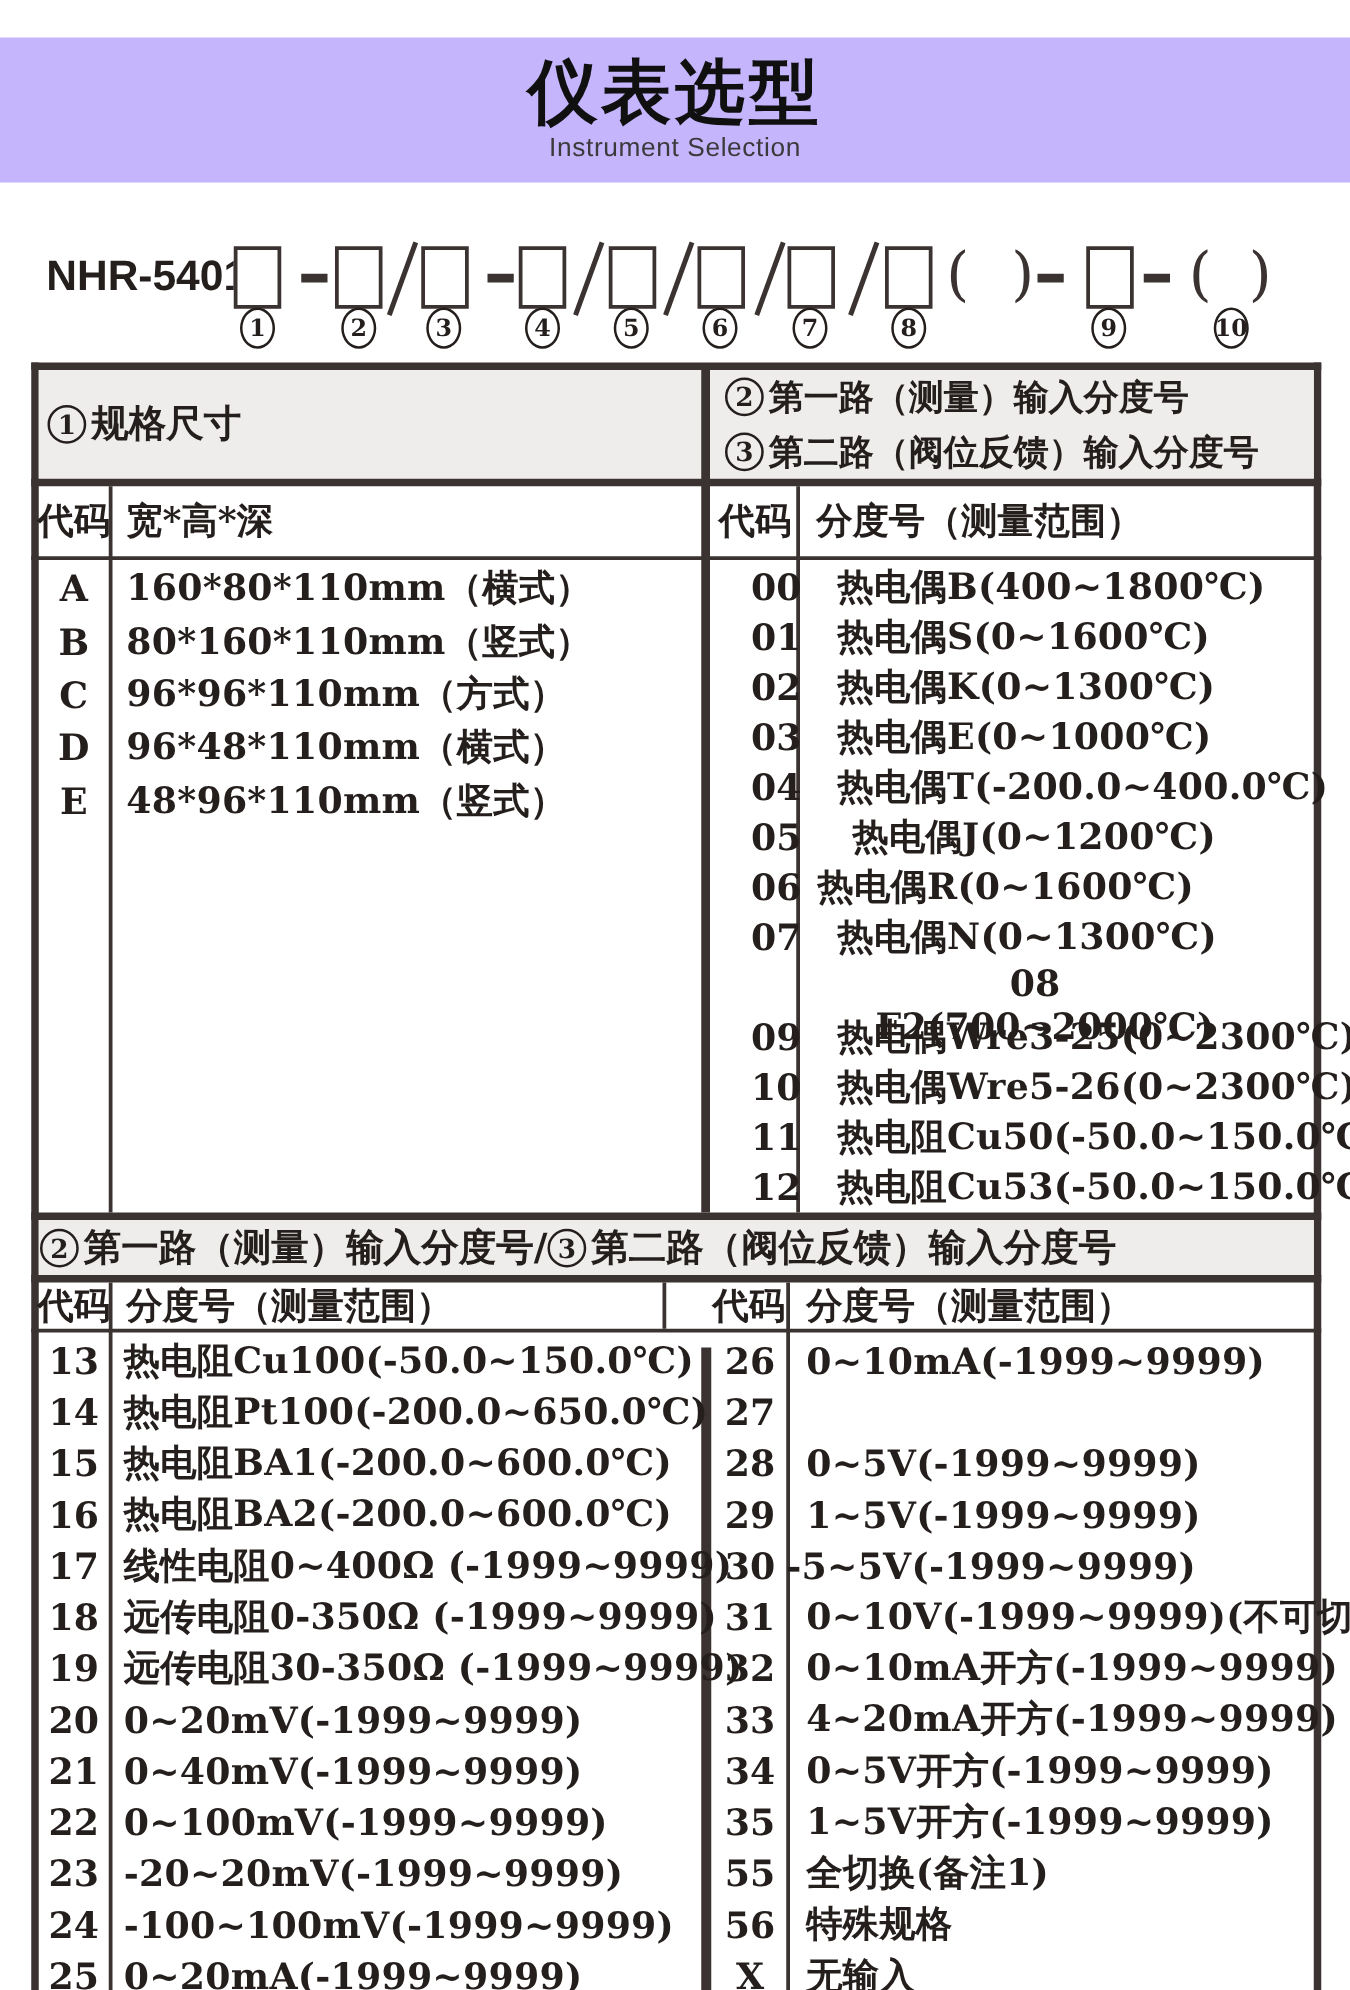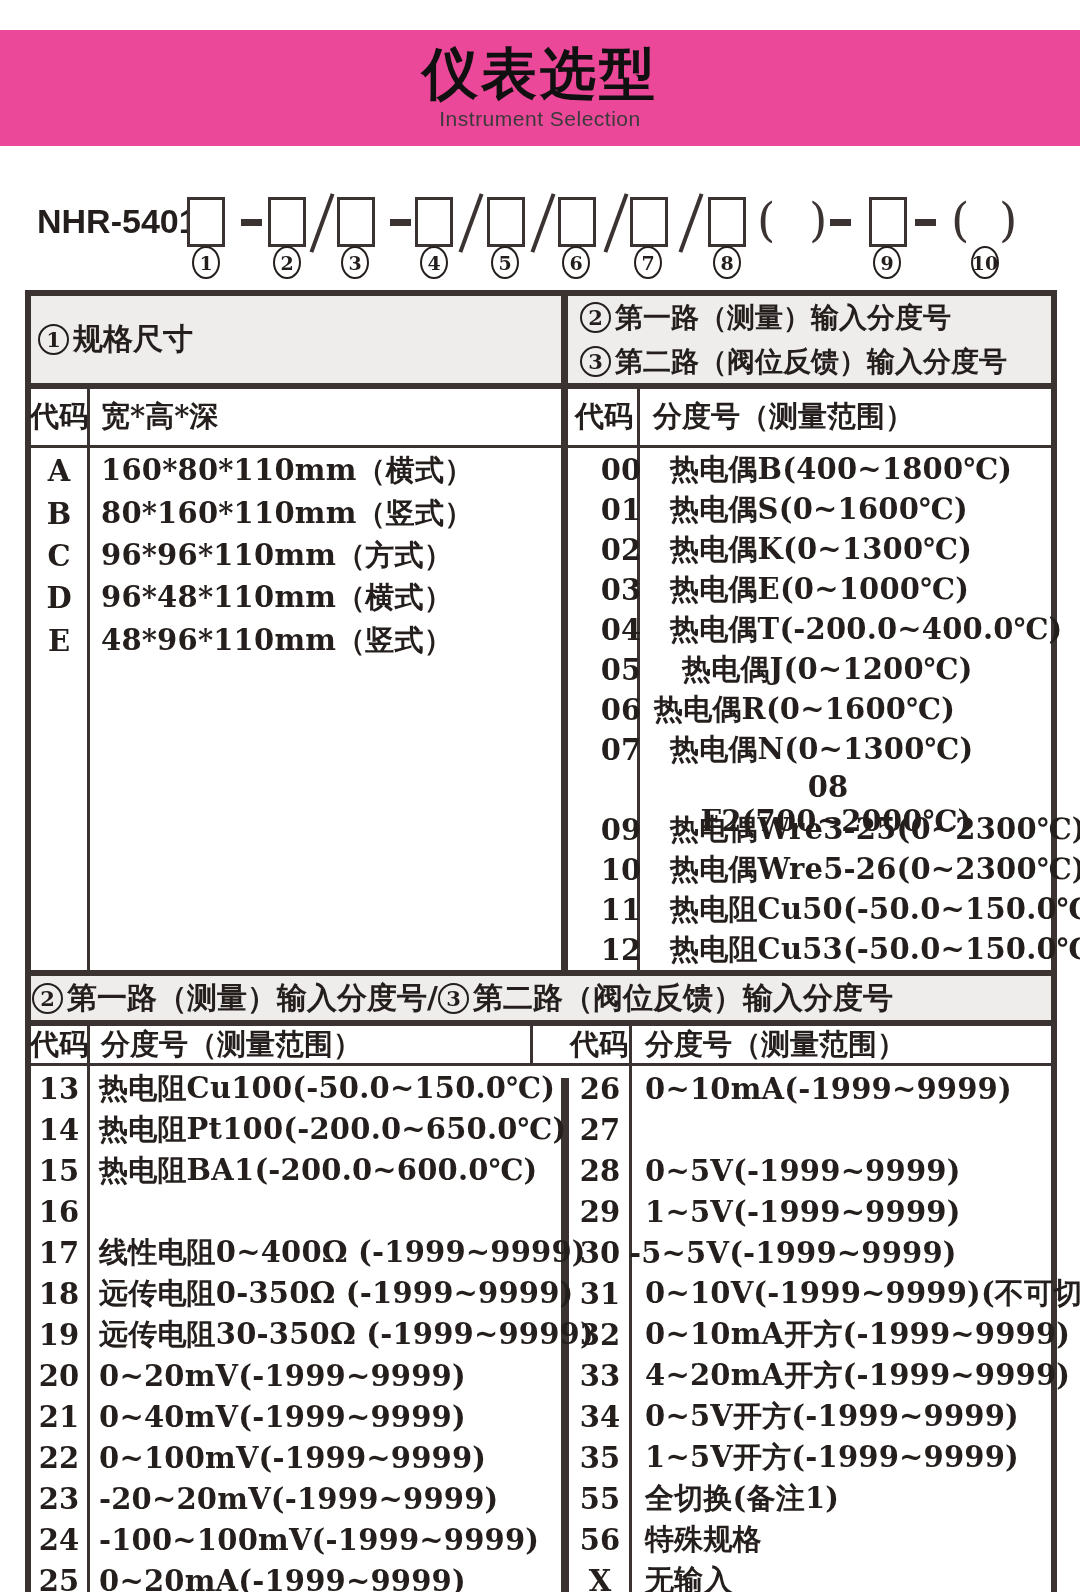--- a/index.html
+++ b/index.html
@@ -1,21 +1,21 @@
 <!DOCTYPE html>
 <html><head>
 <meta charset="utf-8">
 <style>
   * { margin:0; padding:0; box-sizing:border-box; }
   html,body { width:1080px; height:1592px; background:#ffffff; }
   body { font-family:"DejaVu Serif","Liberation Serif",serif; color:#241f1d; overflow:hidden; }
   .page { position:relative; width:1080px; height:1592px; background:#fff; overflow:hidden; }
 
   
-  .banner { position:absolute; left:0; top:30px; width:1080px; height:116px; background:#ec4899;
+  .banner { position:absolute; left:0; top:30px; width:1080px; height:116px; background:#c4b5fd;
             display:flex; flex-direction:column; align-items:center; justify-content:center;
             font-family:"Liberation Sans","DejaVu Sans",sans-serif; }
   .banner h1 { font-size:56px; font-weight:bold; color:#101010; letter-spacing:3px; line-height:1.05; }
   .banner .subtitle { font-size:21px; color:#3a3a3a; letter-spacing:0.5px; margin-top:3px; }
 
   
   #model-layer { position:absolute; inset:0; }
   .model-prefix { position:absolute; left:37px; top:202px; font-family:"Liberation Sans","DejaVu Sans",sans-serif;
                   font-weight:bold; font-size:34px; color:#241f1d; white-space:nowrap; }
   .seg-box   { position:absolute; top:197px; width:38px; height:50px; border:3px solid #3a3331; background:#fff; }
@@ -235,20 +235,21 @@
       <div class="trow" style="height: 41px;">
         <span class="tcode" style="width: 56px;">14</span>
         <span class="tdesc" style="padding-left: 12px;">热电阻Pt100(-200.0~650.0℃)</span>
       </div>
       <div class="trow" style="height: 41px;">
         <span class="tcode" style="width: 56px;">15</span>
         <span class="tdesc" style="padding-left: 12px;">热电阻BA1(-200.0~600.0℃)</span>
       </div>
       <div class="trow" style="height: 41px;">
         <span class="tcode" style="width: 56px;">16</span>
+        <span class="tdesc" style="padding-left: 12px;">热电阻BA2(-200.0~600.0℃)</span>
       </div>
       <div class="trow" style="height: 41px;">
         <span class="tcode" style="width: 56px;">17</span>
         <span class="tdesc" style="padding-left: 12px;">线性电阻0~400Ω (-1999~9999)</span>
       </div>
       <div class="trow" style="height: 41px;">
         <span class="tcode" style="width: 56px;">18</span>
         <span class="tdesc" style="padding-left: 12px;">远传电阻0-350Ω (-1999~9999)</span>
       </div>
       <div class="trow" style="height: 41px;">

